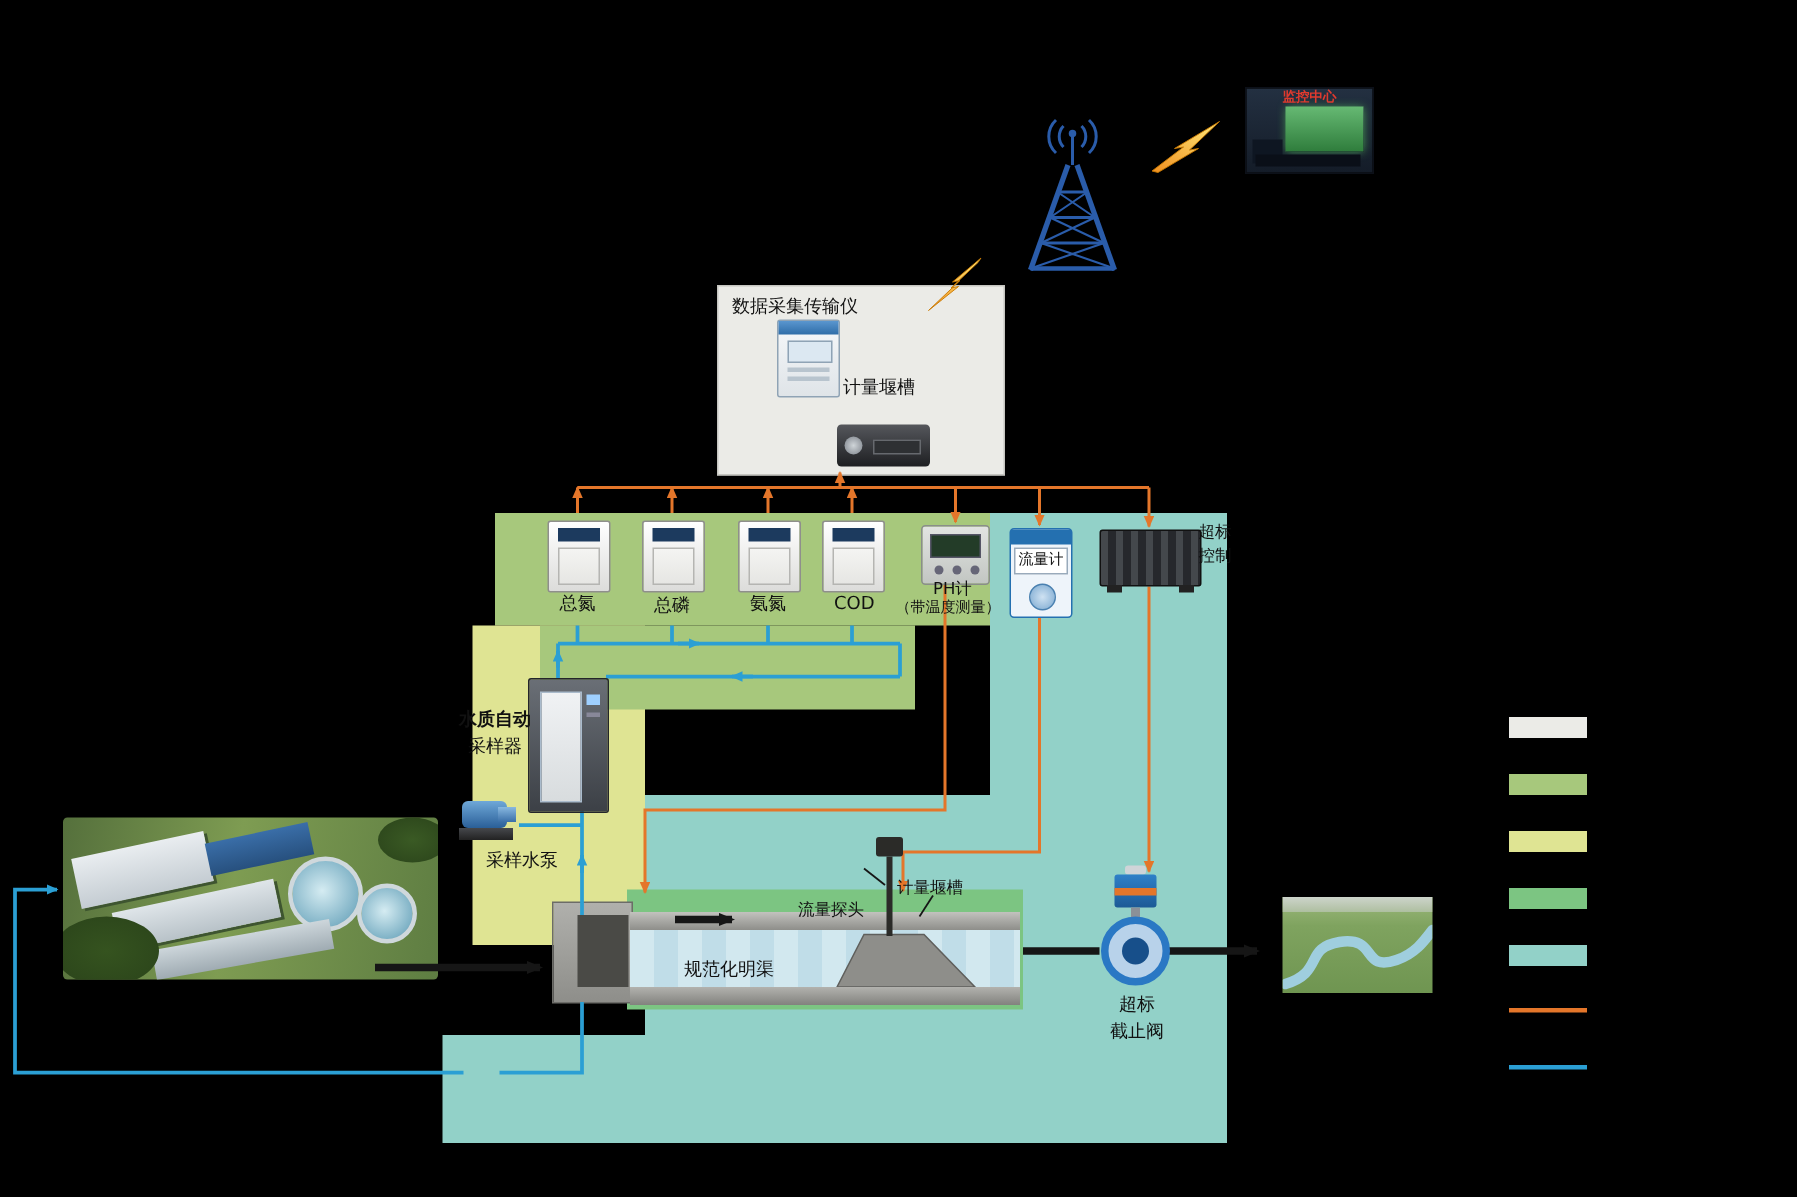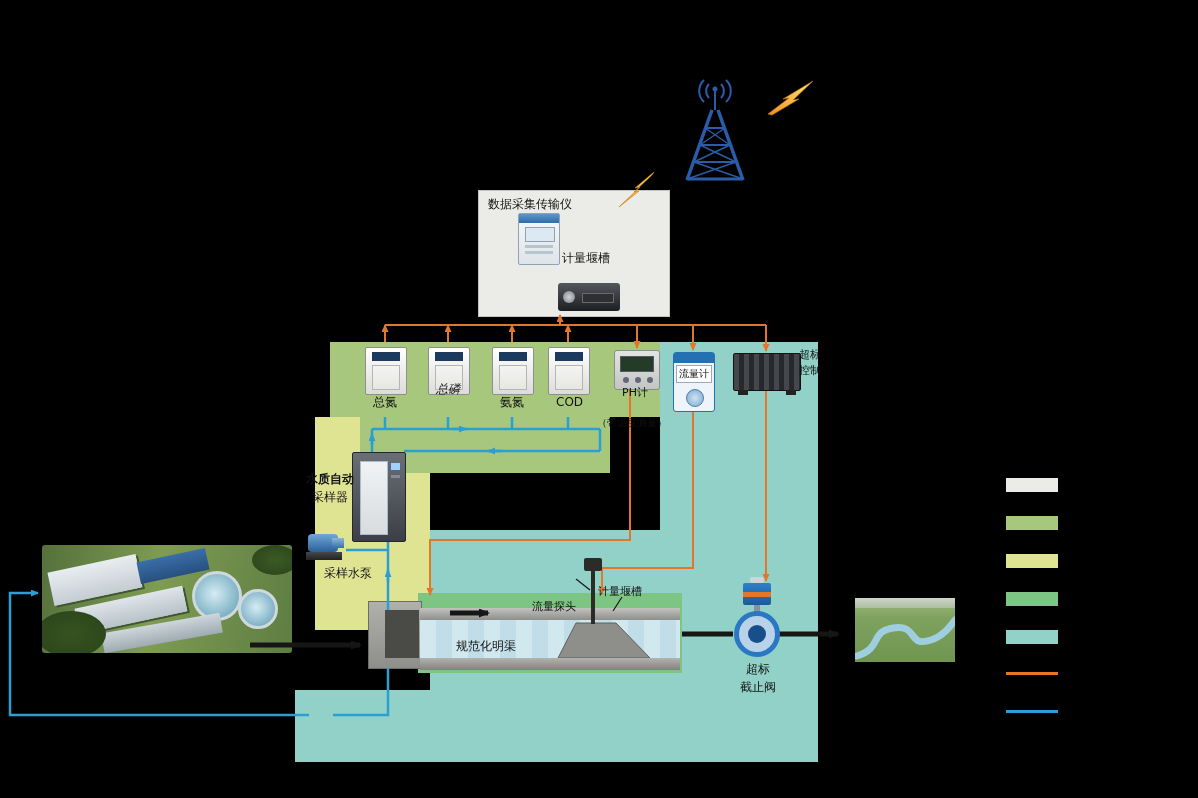--- a/index.html
+++ b/index.html
@@ -45,20 +45,26 @@
     <div class="abs" style="left:210px;top:0px;width:46px;height:30px;border-radius:50%;background:radial-gradient(#3a5a24,#2a431a);"></div>
   </div>
 
   <div class="photo" style="left:855px;top:598px;width:100px;height:64px;background:linear-gradient(#9db97c,#7fa35f 30%,#6f9551);">
     <div class="abs" style="left:0;top:0;width:100px;height:10px;background:linear-gradient(#cdd4cb,#aebfa0);"></div>
     <svg width="100" height="64" style="position:absolute;left:0;top:0;">
       <path d="M2,58 C28,50 14,34 38,30 C64,26 52,50 76,42 C88,38 94,30 100,22" fill="none" stroke="#9fcede" stroke-width="7" stroke-linecap="round"></path>
     </svg>
   </div>
 
+  <div class="photo" style="left:830px;top:58px;width:84px;height:56px;background:linear-gradient(#233041,#141c28);border:1px solid #0c1018;">
+    <div class="abs" style="left:26px;top:12px;width:52px;height:30px;background:linear-gradient(#66b973,#2f7d3c);box-shadow:0 0 6px #4a9a58;"></div>
+    <div class="abs" style="left:4px;top:34px;width:20px;height:16px;background:#0e1622;"></div>
+    <div class="abs" style="left:6px;top:44px;width:70px;height:8px;background:#0a0f18;"></div>
+    <div class="lbl" style="left:0;top:1px;width:84px;text-align:center;font-size:9px;font-weight:bold;color:#e03a2e;">监控中心</div>
+  </div>
 
   <div class="chan" style="left: 418px; top: 593px; width: 264px; height: 80px; background: rgb(124, 197, 130);"></div>
   <div class="chan" style="left:368px;top:601px;width:52px;height:66px;background:linear-gradient(#b0b0ac,#8e8e8a);border:1px solid #6c6c68;">
     <div class="abs" style="left:16px;top:8px;width:34px;height:48px;background:#4a4a46;"></div>
   </div>
   <div class="chan" style="left:420px;top:608px;width:260px;height:12px;background:linear-gradient(#c2c2be,#8e8e8a);"></div>
   <div class="chan" style="left:420px;top:620px;width:260px;height:38px;background:repeating-linear-gradient(90deg,#d2e8ef 0 16px,#c0dde8 16px 32px);">
     <svg width="260" height="38">
       <polygon points="138,38 156,3 196,3 230,38" fill="#8e8e8a" stroke="#5f5f5c" stroke-width="1"></polygon>
     </svg>
@@ -170,32 +176,32 @@
     </div>
   <div class="cab" style="left:492px;top:347px;">
       <div class="scr"></div>
       <div class="door"></div>
     </div>
   <div class="cab" style="left:548px;top:347px;">
       <div class="scr"></div>
       <div class="door"></div>
     </div>
   <div class="lbl" style="left:373px;top:395px;">总氮</div>
-  <div class="lbl" style="left:436px;top:382px;font-style:italic;">总磷</div>
+  <div class="lbl" style="left:436px;top:396px;">总磷</div>
   <div class="lbl" style="left:500px;top:395px;">氨氮</div>
   <div class="lbl" style="left:556px;top:395px;">COD</div>
 
   <div class="dev" style="left:614px;top:350px;width:44px;height:38px;background:linear-gradient(#e2e4e2,#c2c6c2);border:1px solid #8a8e8a;border-radius:3px;">
     <div class="abs" style="left:5px;top:5px;width:32px;height:14px;background:#233c28;border:1px solid #556;"></div>
     <div class="abs" style="left:8px;top:26px;width:6px;height:6px;border-radius:50%;background:#667;"></div>
     <div class="abs" style="left:20px;top:26px;width:6px;height:6px;border-radius:50%;background:#667;"></div>
     <div class="abs" style="left:32px;top:26px;width:6px;height:6px;border-radius:50%;background:#667;"></div>
   </div>
   <div class="lbl s" style="left:622px;top:386px;">PH计</div>
-  <div class="lbl xs" style="left:597px;top:400px;margin-top:17px;">（带温度测量）</div>
+  <div class="lbl xs" style="left:597px;top:400px;">（带温度测量）</div>
 
   <div class="dev" style="left:673px;top:352px;width:40px;height:58px;background:#eef4fa;border:1px solid #2470b0;border-radius:3px;">
     <div class="abs" style="left:0;top:0;width:40px;height:10px;background:#2470b0;"></div>
     <div class="abs" style="left:2px;top:12px;width:34px;height:16px;background:#ffffff;border:1px solid #99aabb;font-size:10px;text-align:center;line-height:16px;">流量计</div>
     <div class="abs" style="left:12px;top:36px;width:16px;height:16px;border-radius:50%;background:radial-gradient(#cfe2f2,#7aa8d0);border:1px solid #4a80b0;"></div>
   </div>
 
   <div class="dev" style="left:733px;top:353px;width:66px;height:36px;background:repeating-linear-gradient(90deg,#44484c 0 5px,#26282c 5px 10px);border:1px solid #111;border-radius:2px;">
     <div class="abs" style="left:4px;bottom:-5px;width:10px;height:5px;background:#222;"></div>
     <div class="abs" style="right:4px;bottom:-5px;width:10px;height:5px;background:#222;"></div>

